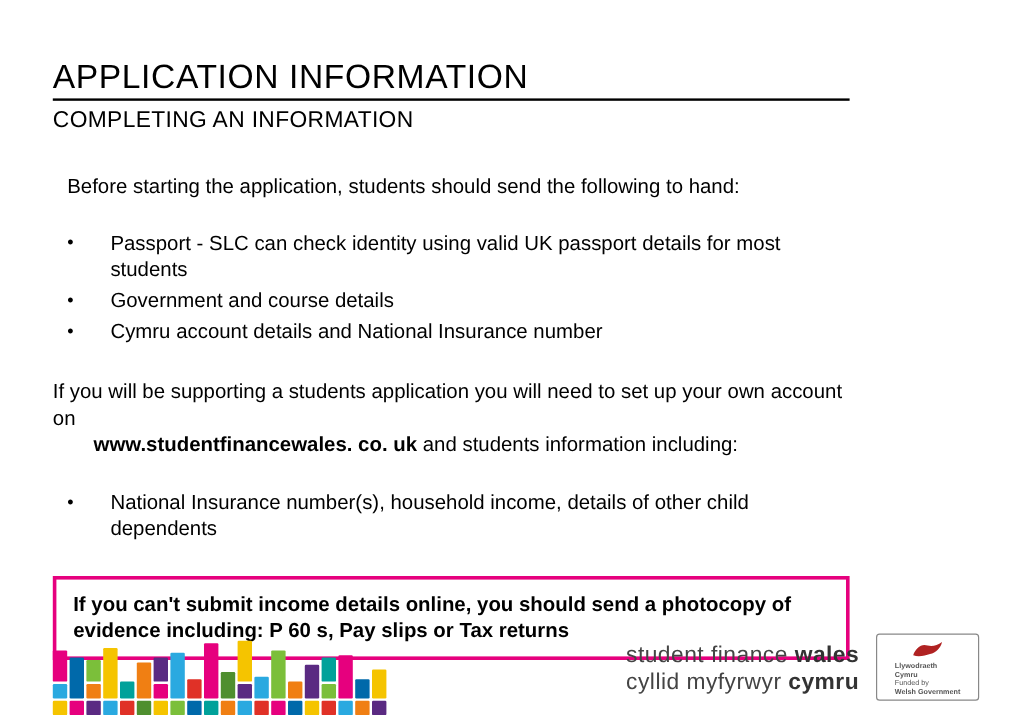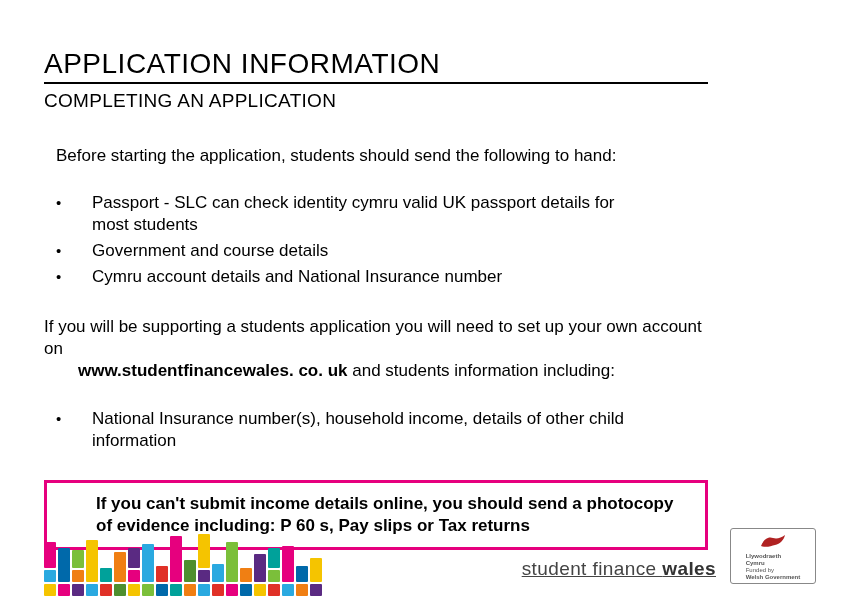--- a/index.html
+++ b/index.html
@@ -8,62 +8,62 @@
   .title { font-size: 28px; letter-spacing: 0.5px; font-weight: 400; border-bottom: 2px solid #000; display: block; padding-bottom: 2px; margin-bottom: 6px; }
   .subtitle { font-size: 19px; font-weight: 400; letter-spacing: 0.3px; margin-bottom: 34px; }
   .intro { font-size: 17px; margin: 0 0 26px 12px; }
   .bullets { list-style: none; margin: 0 0 28px 12px; }
   .bullets li { display: flex; margin-bottom: 4px; }
   .bullets .dot { width: 36px; flex: 0 0 36px; font-size: 15px; line-height: 22px; }
   .bullets .txt { font-size: 17px; line-height: 22px; max-width: 560px; }
   .para { font-size: 17px; line-height: 22px; margin: 0 0 26px 0; }
   .para .indent2 { display: block; padding-left: 34px; }
   .callout { border: 3px solid #e6007e; padding: 10px 14px; margin: 6px 0 0 0; max-width: 760px; }
-  .callout .ctext { font-size: 17px; font-weight: 700; line-height: 22px; margin-left: 35px; }
+  .callout .ctext { font-size: 17px; font-weight: 700; line-height: 22px; }
 
   
   .footer { position: absolute; left: 0; bottom: 0; width: 842px; height: 86px; }
   .bars { position: absolute; left: 44px; bottom: 0; width: 310px; height: 86px; display: flex; align-items: flex-end; gap: 2px; }
   .col { display: flex; flex-direction: column; justify-content: flex-end; gap: 2px; width: 12px; }
   .sq { width: 12px; border-radius: 1px; }
   .c-mag { background: #e6007e; }
   .c-blue { background: #2aa9e0; }
   .c-dblue { background: #0069aa; }
   .c-grn { background: #7bbf3a; }
   .c-dgrn { background: #4f8f2f; }
   .c-yel { background: #f5c400; }
   .c-orn { background: #f07f13; }
   .c-red { background: #e03127; }
   .c-pur { background: #5a2a82; }
   .c-teal{ background: #00a19a; }
 
-  .brand { position: absolute; right: 126px; bottom: 16px; text-align: center; color: #444; text-decoration: underline; }
+  .brand { position: absolute; right: 126px; bottom: 16px; text-align: center; color: #444; }
   .brand .en { font-size: 19px; letter-spacing: 0.4px; font-weight: 300; }
   .brand .en .bold { font-weight: 600; color: #333; }
   .brand .cy { font-size: 19px; letter-spacing: 0.4px; font-weight: 300; }
   .brand .cy .bold { font-weight: 600; color: #333; }
 
   .gov { position: absolute; right: 26px; bottom: 12px; width: 86px; height: 56px; border: 1px solid #888; border-radius: 3px; display: flex; flex-direction: column; align-items: center; justify-content: center; }
   .gov svg { display: block; }
   .gov-text { font-size: 6px; color: #555; line-height: 7px; text-align: left; margin-top: 3px; }
 </style>
 </head>
 <body>
 
 <div class="page">
 
   <h1 class="title">APPLICATION INFORMATION</h1>
-  <h2 class="subtitle">COMPLETING AN APPLICATION</h2>
+  <h2 class="subtitle">COMPLETING AN INFORMATION</h2>
 
   <p class="intro">Before starting the application, students should send the following to hand:</p>
 
   <ul class="bullets">
     <li>
       <span class="dot">•</span>
-      <span class="txt">Passport - SLC can check identity cymru valid UK passport details for most students</span>
+      <span class="txt">Passport - SLC can check identity using valid UK passport details for most students</span>
     </li>
     <li>
       <span class="dot">•</span>
       <span class="txt">Government and course details</span>
     </li>
     <li>
       <span class="dot">•</span>
       <span class="txt">Cymru account details and National Insurance number</span>
     </li>
   </ul>
@@ -71,21 +71,21 @@
   <p class="para">
     <span>If you will be supporting a students application you will need to set up your own account on</span>
     <span class="indent2">
       <b>www.studentfinancewales. co. uk</b><span> and students information including:</span>
     </span>
   </p>
 
   <ul class="bullets">
     <li>
       <span class="dot">•</span>
-      <span class="txt">National Insurance number(s), household income, details of other child information</span>
+      <span class="txt">National Insurance number(s), household income, details of other child dependents</span>
     </li>
   </ul>
 
   <div class="callout">
     <div class="ctext">If you can't submit income details online, you should send a photocopy of evidence including: P 60 s, Pay slips or Tax returns</div>
   </div>
 
   <div class="footer">
 
     <div class="bars">
@@ -172,20 +172,23 @@
         </div>
       <div class="col">
           <div class="sq c-yel" style="height:24px"></div>
           <div class="sq c-pur" style="height:12px"></div>
         </div>
     </div>
 
     <div class="brand">
       <div class="en">
         <span>student finance </span><span class="bold">wales</span>
+      </div>
+      <div class="cy">
+        <span>cyllid myfyrwyr </span><span class="bold">cymru</span>
       </div>
     </div>
 
     <div class="gov">
       <svg width="28" height="18" viewBox="0 0 28 18">
         <path d="M2 14 C4 8 9 4 14 6 C18 7 22 6 26 3 C25 8 21 12 16 13 C12 14 7 16 2 14 Z" fill="#b02222"></path>
       </svg>
       <div class="gov-text">
         <div><b>Llywodraeth</b></div>
         <div><b>Cymru</b></div>

